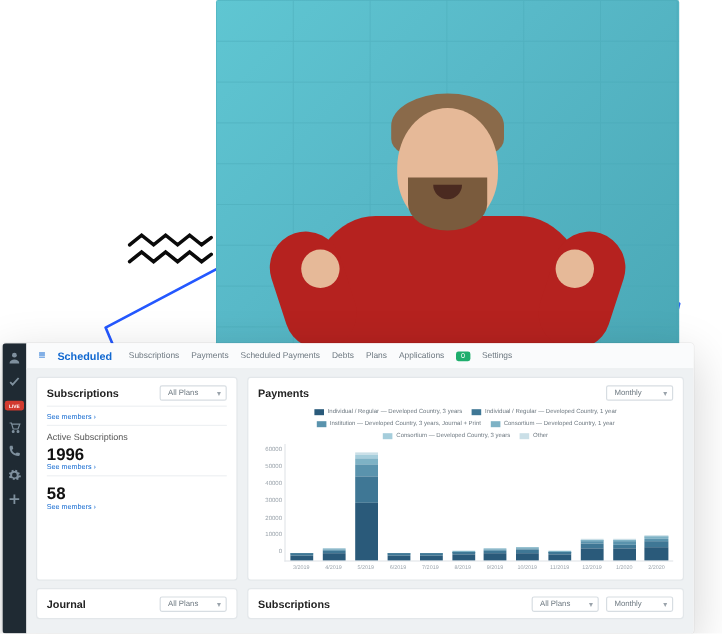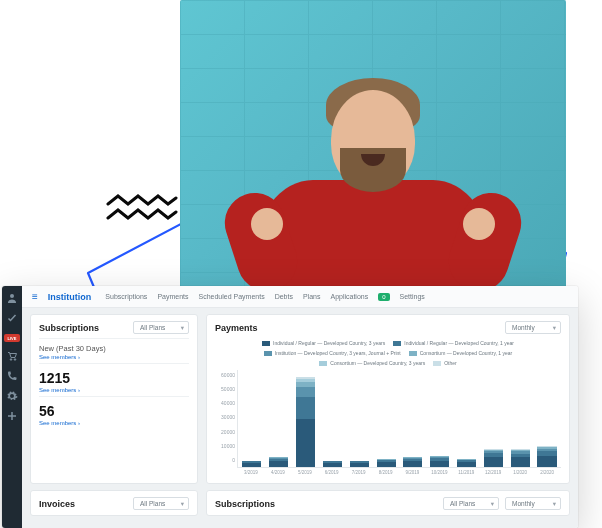--- a/index.html
+++ b/index.html
@@ -221,21 +221,21 @@
       <span class="ico">
         <svg viewBox="0 0 24 24" fill="none" stroke="#9fb3c2" stroke-width="3">
             <path d="M12 4v16M4 12h16"></path>
           </svg>
       </span>
     </div>
 
     <div class="dash-body">
       <div class="topbar">
         <span class="hamburger">≡</span>
-        <span class="brand">Institution</span>
+        <span class="brand">Scheduled</span>
         <span class="tab">Subscriptions</span>
         <span class="tab">Payments</span>
         <span class="tab">Scheduled Payments</span>
         <span class="tab">Debts</span>
         <span class="tab">Plans</span>
         <span class="tab">Applications</span>
         <span class="pill">0</span>
         <span class="tab">Settings</span>
       </div>
 
@@ -245,29 +245,29 @@
           <div class="card subs-card">
             <div class="card-head">
               <span class="card-title">Subscriptions</span>
               <span class="select">
                 <span>All Plans</span>
                 <span class="chev">▾</span>
               </span>
             </div>
             <div id="stats-host">
                 <div class="stat-group">
-                  <div class="stat-label">New (Past 30 Days)</div>
                   <div class="stat-link">See members ›</div>
                 </div>
                 <div class="stat-group">
-                  <div class="stat-value">1215</div>
+                  <div class="stat-label">Active Subscriptions</div>
+                  <div class="stat-value">1996</div>
                   <div class="stat-link">See members ›</div>
                 </div>
                 <div class="stat-group">
-                  <div class="stat-value">56</div>
+                  <div class="stat-value">58</div>
                   <div class="stat-link">See members ›</div>
                 </div>
               </div>
           </div>
 
           <div class="card pay-card">
             <div class="card-head">
               <span class="card-title">Payments</span>
               <span class="select">
                 <span>Monthly</span>
@@ -429,21 +429,21 @@
                     <span>2/2020</span>
                   </div>
               </div>
             </div>
           </div>
         </div>
 
         <div class="row">
           <div class="card inv-card">
             <div class="card-head">
-              <span class="card-title">Invoices</span>
+              <span class="card-title">Journal</span>
               <span class="select">
                 <span>All Plans</span>
                 <span class="chev">▾</span>
               </span>
             </div>
           </div>
           <div class="card subs2-card">
             <div class="card-head">
               <span class="card-title">Subscriptions</span>
               <span class="select-row">

